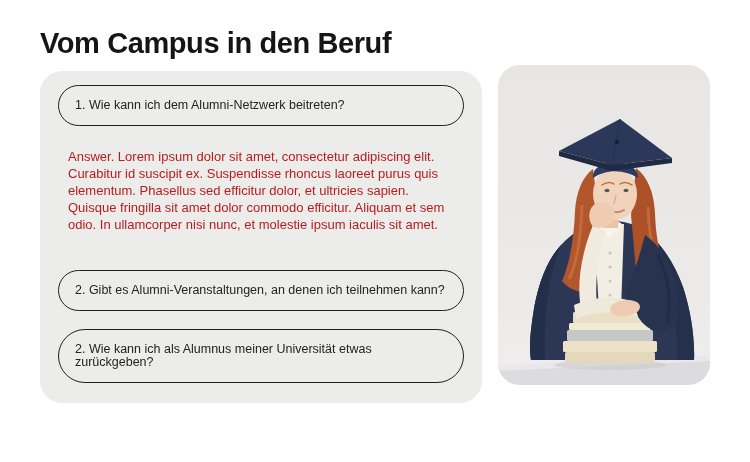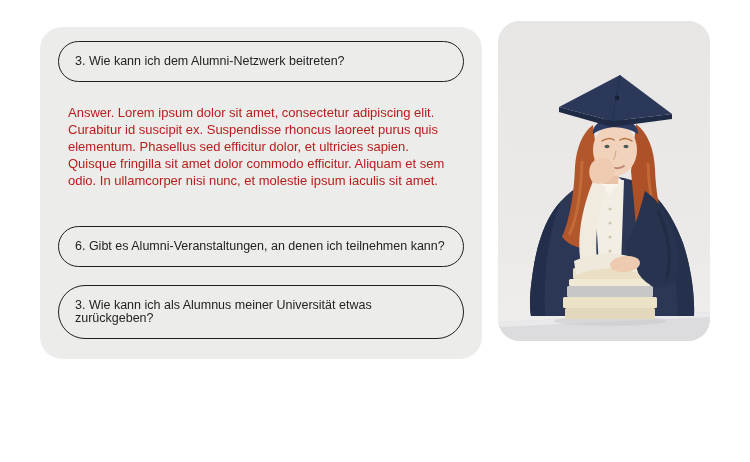--- a/index.html
+++ b/index.html
@@ -72,29 +72,30 @@
     background: #eae9e7;
     flex-shrink: 0;
   }
   .photo svg { display: block; }
 </style>
 </head>
 <body>
 
 <div class="page">
 
+  <h1 class="page-title">Vom Campus in den Beruf</h1>
 
 
   <div class="content">
 
     <section class="faq-panel">
-      <button class="faq-pill">3. Wie kann ich dem Alumni-Netzwerk beitreten?</button>
+      <button class="faq-pill">1. Wie kann ich dem Alumni-Netzwerk beitreten?</button>
       <p class="faq-answer">Answer. Lorem ipsum dolor sit amet, consectetur adipiscing elit. Curabitur id suscipit ex. Suspendisse rhoncus laoreet purus quis elementum. Phasellus sed efficitur dolor, et ultricies sapien. Quisque fringilla sit amet dolor commodo efficitur. Aliquam et sem odio. In ullamcorper nisi nunc, et molestie ipsum iaculis sit amet.</p>
-      <button class="faq-pill pill-q2">6. Gibt es Alumni-Veranstaltungen, an denen ich teilnehmen kann?</button>
-      <button class="faq-pill">3. Wie kann ich als Alumnus meiner Universität etwas zurückgeben?</button>
+      <button class="faq-pill pill-q2">2. Gibt es Alumni-Veranstaltungen, an denen ich teilnehmen kann?</button>
+      <button class="faq-pill">2. Wie kann ich als Alumnus meiner Universität etwas zurückgeben?</button>
     </section>
 
     <figure class="photo" title="Absolventin mit Doktorhut und Talar stützt das Kinn auf die Hand, Arme auf einem Bücherstapel">
       <svg width="212" height="320" viewBox="0 0 212 320" xmlns="http://www.w3.org/2000/svg" role="img">
         <defs>
           <linearGradient id="bgGrad" x1="0" y1="0" x2="0" y2="1">
             <stop offset="0" stop-color="#e7e6e4"></stop>
             <stop offset="0.7" stop-color="#ebeae8"></stop>
             <stop offset="1" stop-color="#efeeec"></stop>
           </linearGradient>

